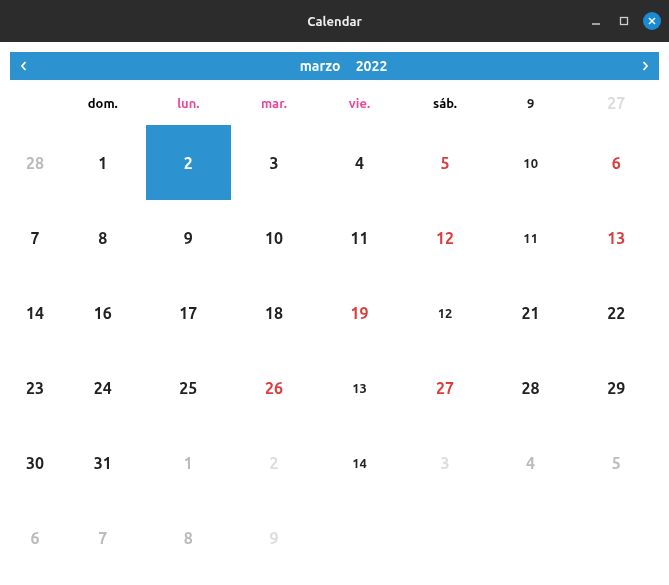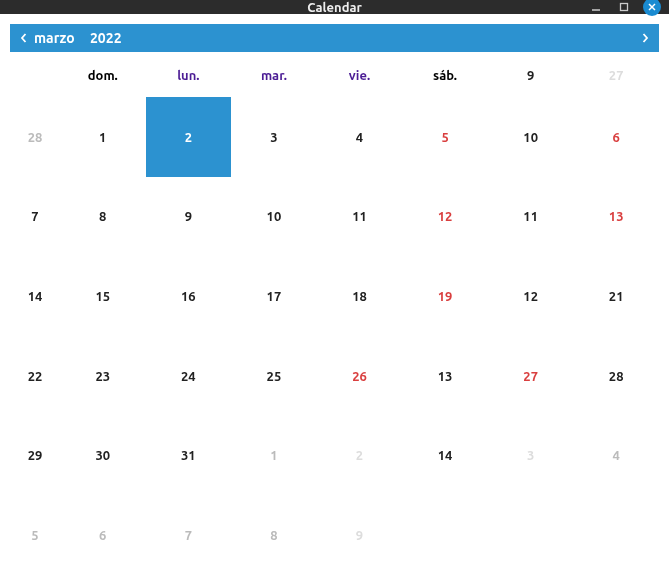--- a/index.html
+++ b/index.html
@@ -11,21 +11,21 @@
     overflow: hidden;
   }
   .window {
     width: 669px;
     height: 585px;
     background: #2c2c2c;
     display: flex;
     flex-direction: column;
   }
   .titlebar {
-    height: 14px;
+    height: 42px;
     background: #2c2c2c;
     display: flex;
     align-items: center;
     color: #eee;
     font-size: 13px;
     font-weight: bold;
     position: relative;
   }
   .titlebar-title {
     position: absolute;
@@ -74,55 +74,55 @@
   }
   .nav-arrow {
     width: 28px;
     text-align: center;
     cursor: pointer;
     user-select: none;
   }
   .month-label {
     position: absolute;
     left: 0; right: 0;
-    text-align: left;
+    text-align: center;
     pointer-events: none;
     margin-left: 18px;
   }
   .month-label span { margin: 0 6px; }
   .calendar-grid {
     flex: 1;
     display: grid;
     grid-template-columns: 50px repeat(7, 1fr);
     grid-template-rows: 45px repeat(6, 1fr);
   }
   .corner { }
   .dow {
     display: flex;
     align-items: center;
     justify-content: center;
     font-size: 13px;
     font-weight: bold;
-    color: #4c1d95;
+    color: #ec4899;
   }
   .dow.weekend { color: #000000; }
   .weeknum {
     display: flex;
     align-items: center;
     justify-content: center;
     font-size: 13px;
     font-weight: bold;
     color: #222;
   }
   .day-cell {
     position: relative;
     display: flex;
     align-items: center;
     justify-content: center;
-    font-size: 13px;
+    font-size: 16px;
     font-weight: bold;
     color: #222;
     cursor: pointer;
   }
   .day-cell.other-month { color: #bbb; }
   .day-cell.weekend { color: #d93f3f; }
   .day-cell.other-month.weekend { color: #ddd; }
   .day-cell.selected {
     background: #2c92d0;
     color: #fff;
@@ -194,21 +194,20 @@
         <div class="day-cell weekend">6</div>
         <div class="day-cell">7</div>
         <div class="day-cell">8</div>
         <div class="day-cell">9</div>
         <div class="day-cell">10</div>
         <div class="day-cell">11</div>
         <div class="day-cell weekend">12</div>
         <div class="weeknum">11</div>
         <div class="day-cell weekend">13</div>
         <div class="day-cell">14</div>
-        <div class="day-cell">15</div>
         <div class="day-cell">16</div>
         <div class="day-cell">17</div>
         <div class="day-cell">18</div>
         <div class="day-cell weekend">19</div>
         <div class="weeknum">12</div>
         <div class="day-cell">21</div>
         <div class="day-cell">22</div>
         <div class="day-cell">23</div>
         <div class="day-cell">24</div>
         <div class="day-cell">25</div>

